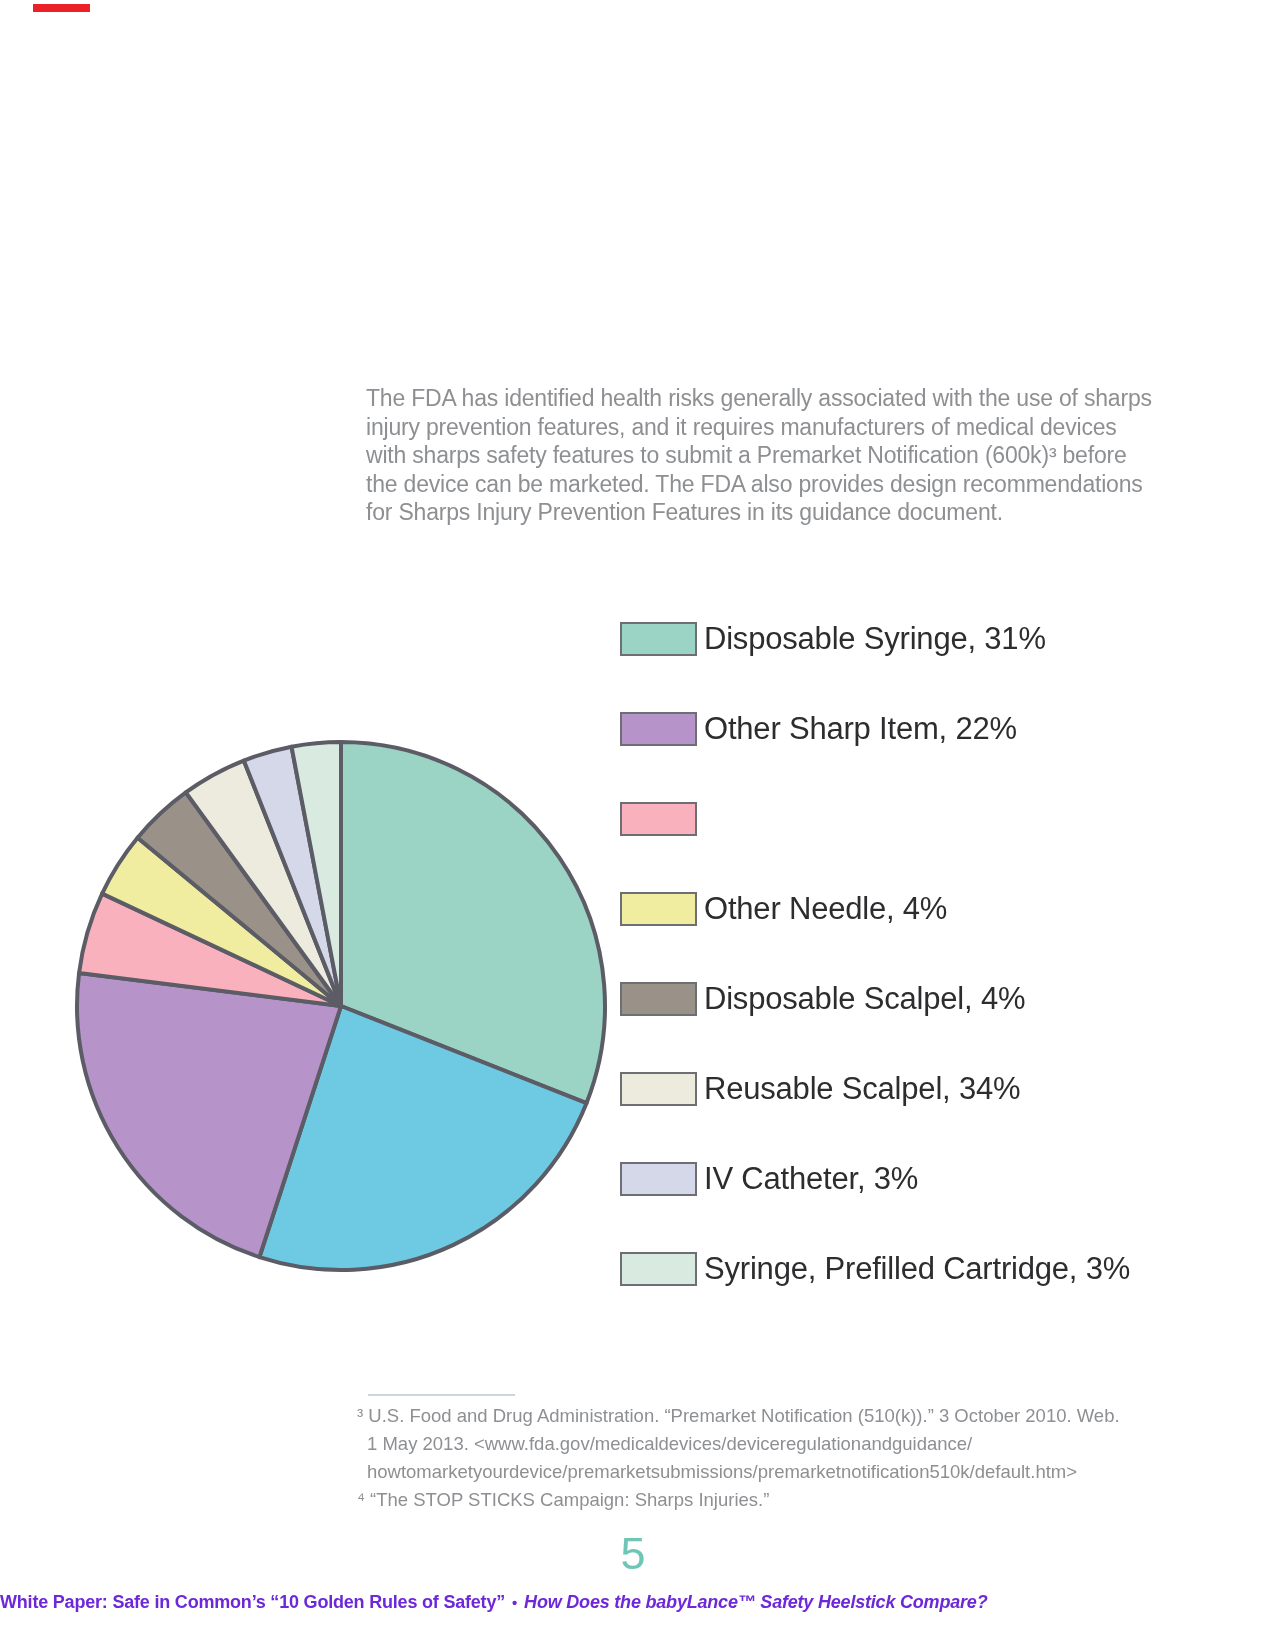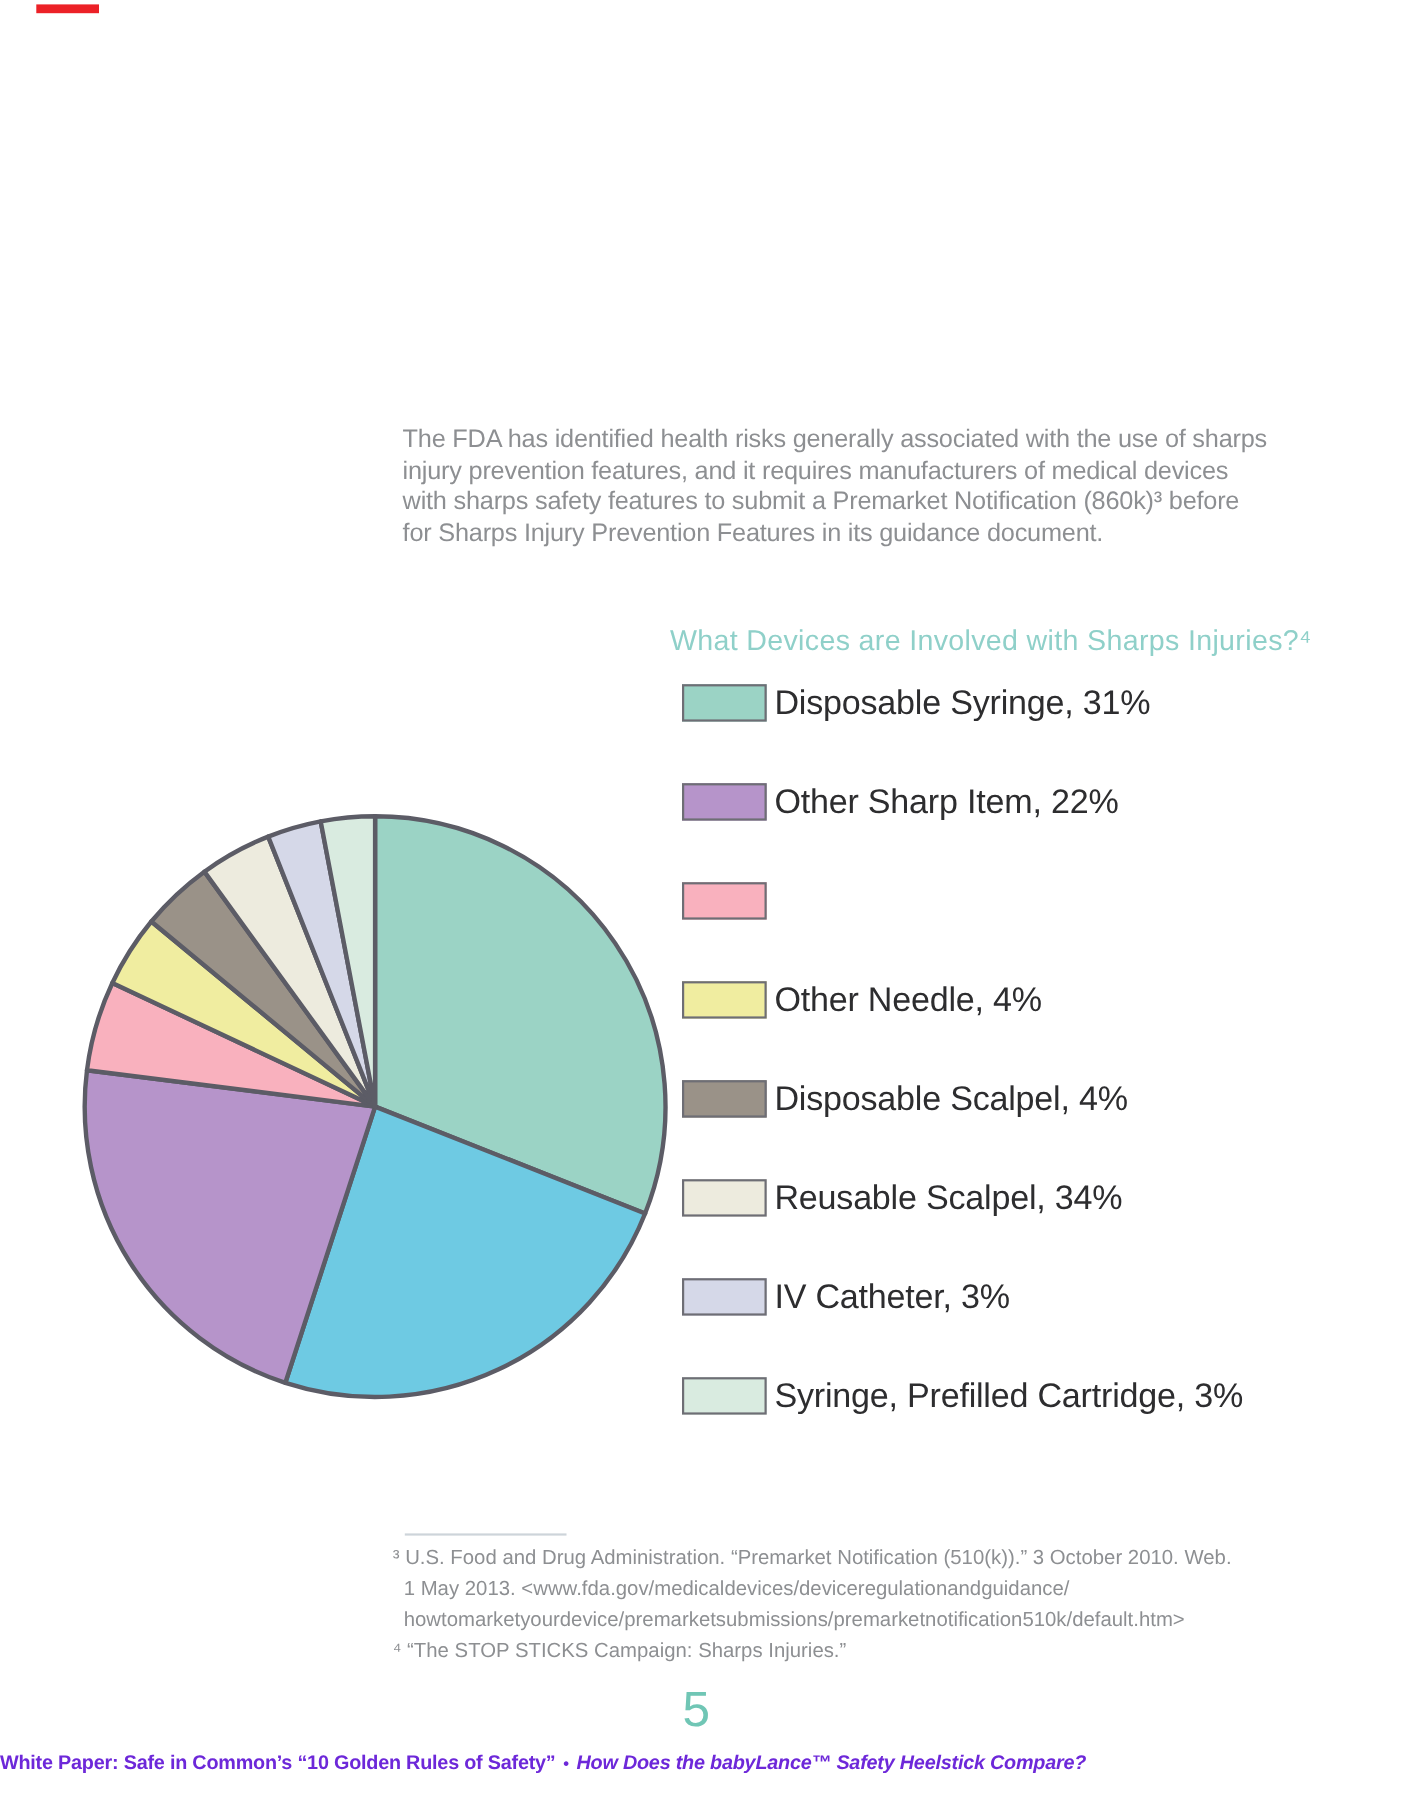--- a/index.html
+++ b/index.html
@@ -26,25 +26,25 @@
 </head>
 <body>
 
 <div class="page">
 
   <div class="accent-bar" style="background: rgb(236, 33, 39);"></div>
 
   <div class="intro">
     <div class="intro-line">The FDA has identified health risks generally associated with the use of sharps</div>
     <div class="intro-line">injury prevention features, and it requires manufacturers of medical devices</div>
-    <div class="intro-line">with sharps safety features to submit a Premarket Notification (860k)³ before</div>
+    <div class="intro-line">with sharps safety features to submit a Premarket Notification (600k)³ before</div>
+    <div class="intro-line">the device can be marketed. The FDA also provides design recommendations</div>
     <div class="intro-line">for Sharps Injury Prevention Features in its guidance document.</div>
   </div>
 
-  <div class="chart-title" style="color: rgb(143, 208, 201);">What Devices are Involved with Sharps Injuries?⁴</div>
 
   <div class="legend" id="legend">
       <div class="legend-row">
         <span class="legend-swatch" style="background: rgb(155, 211, 197);"></span>
         <span class="legend-label">Disposable Syringe, 31%</span>
       </div>
       <div class="legend-row">
         <span class="legend-swatch" style="background: rgb(182, 148, 202);"></span>
         <span class="legend-label">Other Sharp Item, 22%</span>
       </div>

